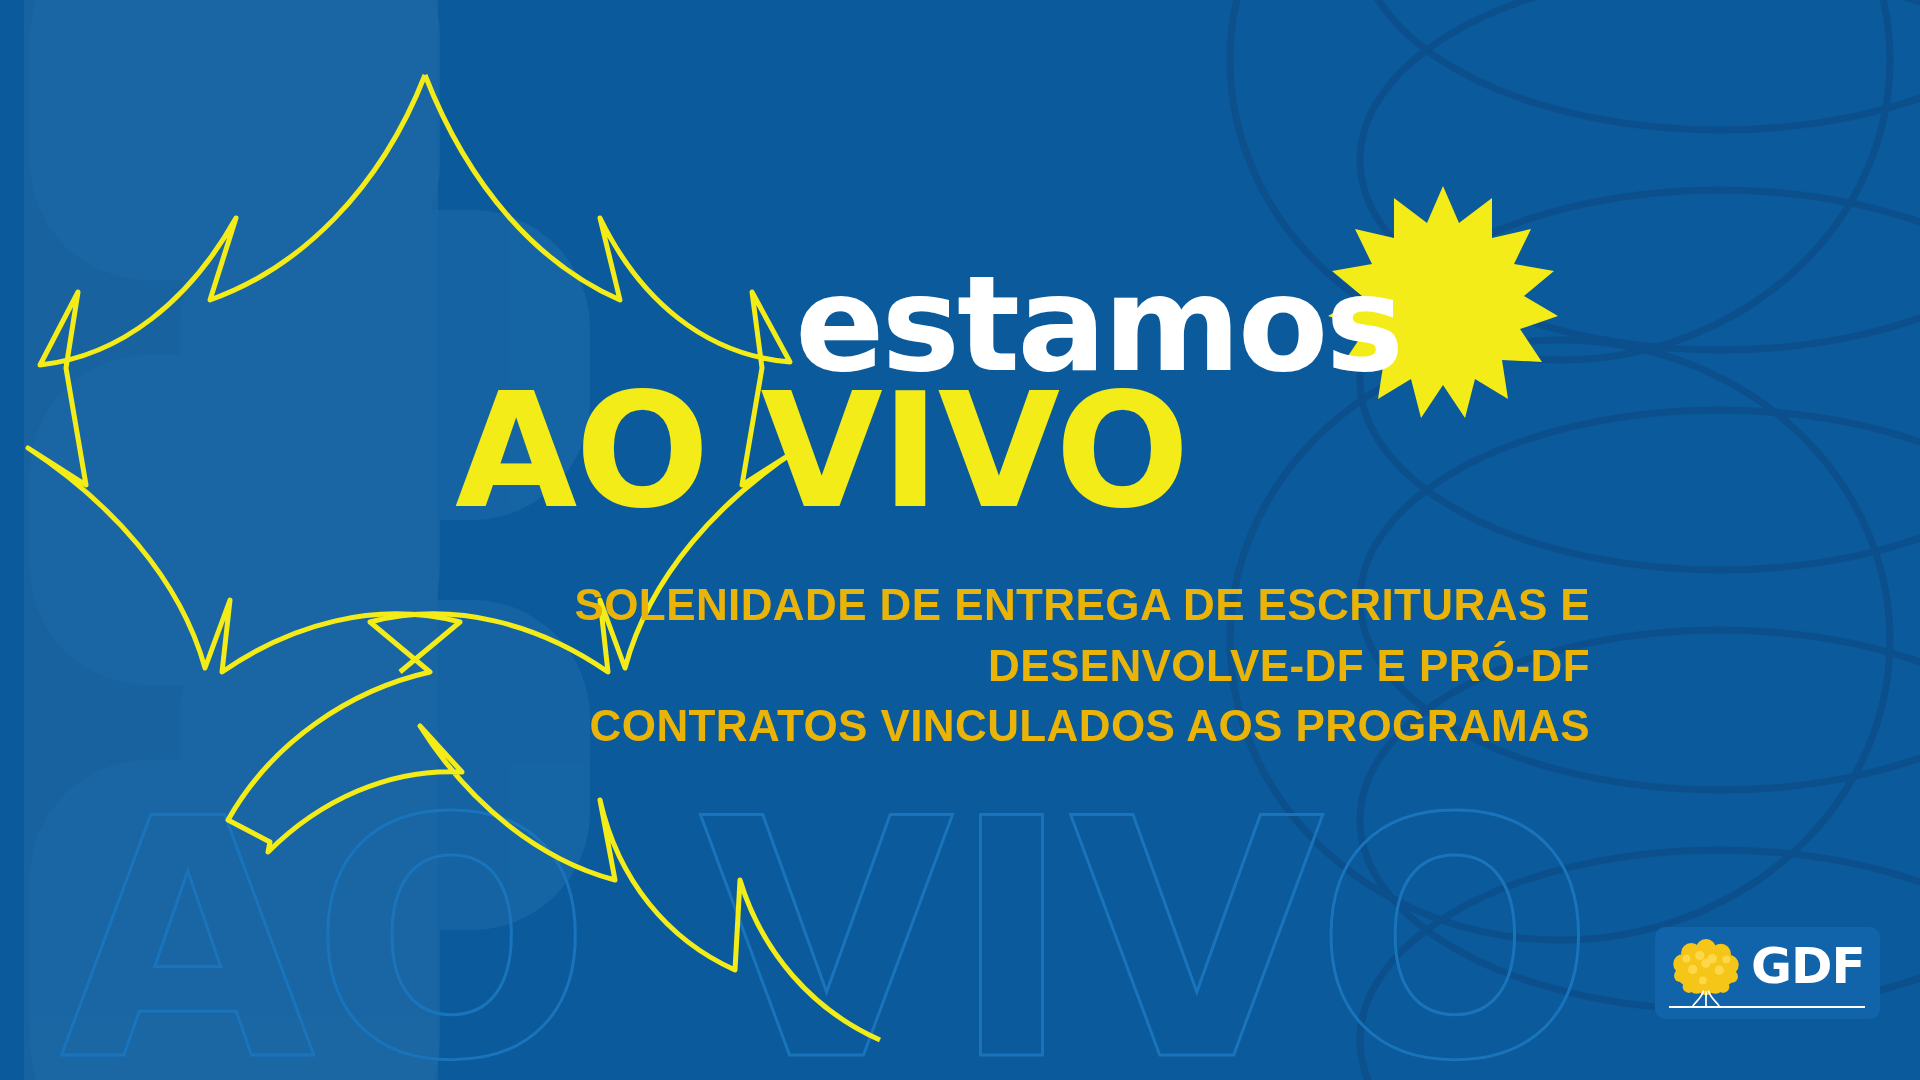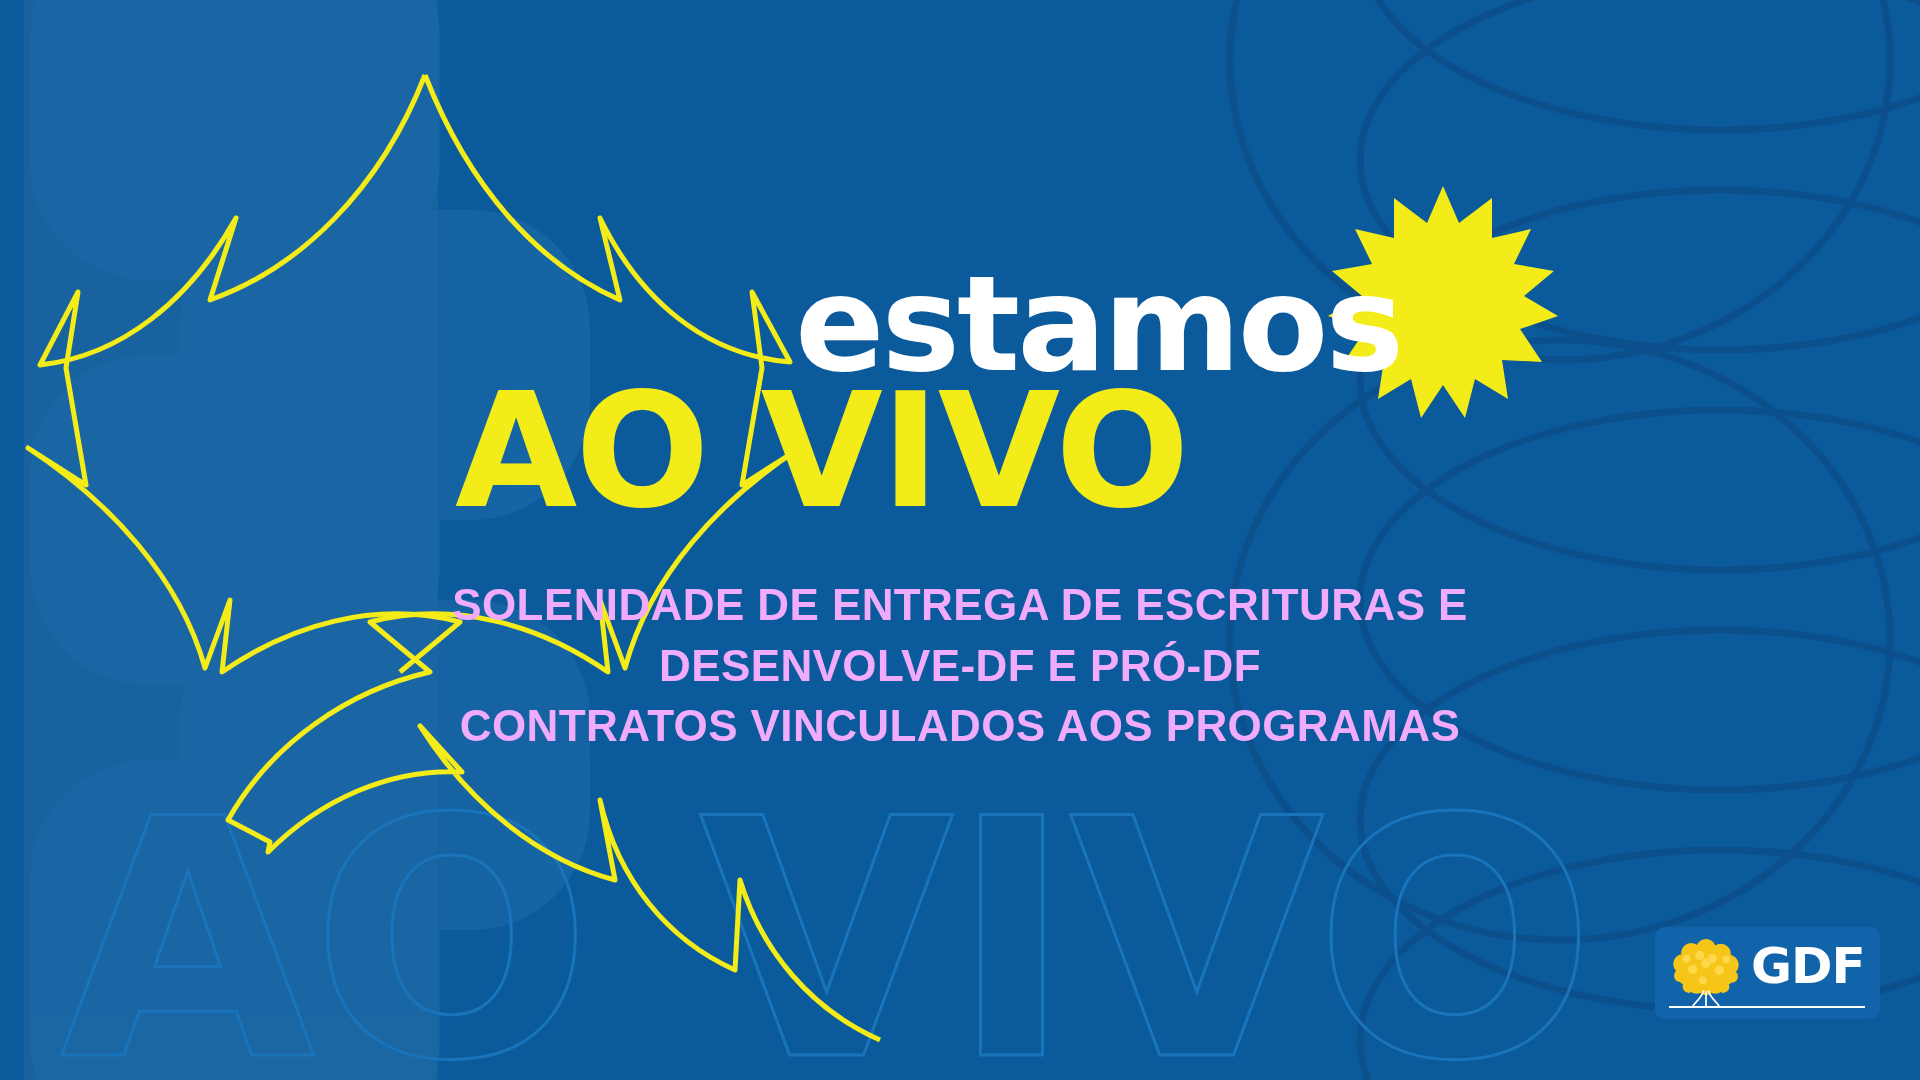--- a/index.html
+++ b/index.html
@@ -71,22 +71,22 @@
     letter-spacing: -2px;
     font-family: "DejaVu Sans", sans-serif;
     white-space: nowrap;
   }
 
   #subtitle {
     position: absolute;
     left: 330px;
     top: 575px;
     width: 1260px;
-    text-align: center;
-    color: #f0abfc;
+    text-align: right;
+    color: #eab308;
     font-size: 44px;
     line-height: 1.38;
     font-weight: 700;
     font-family: "Liberation Sans", sans-serif;
     letter-spacing: 0.4px;
   }
   #subtitle .ln { display: block; }
 
   
   #gdf-logo {

